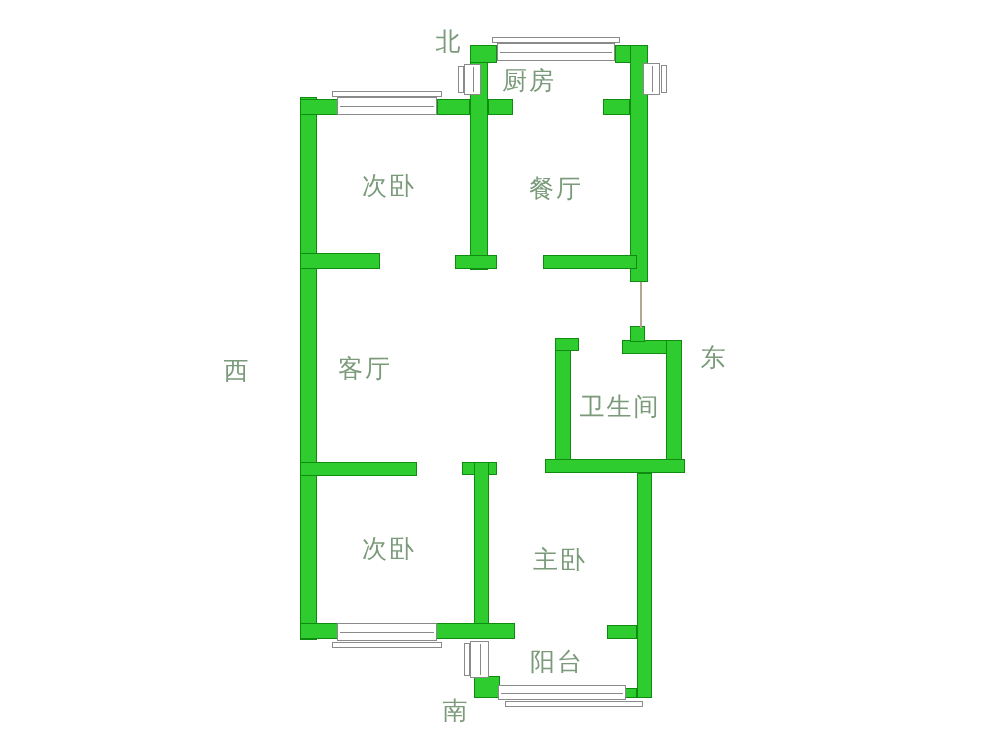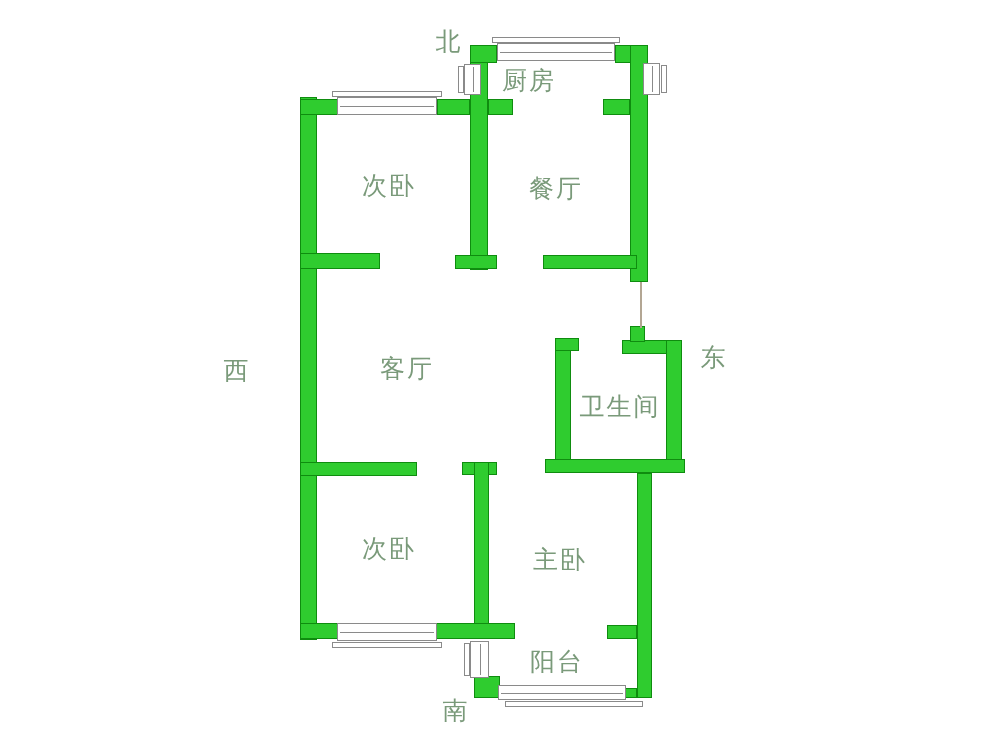--- a/index.html
+++ b/index.html
@@ -92,19 +92,19 @@
   <div class="sill" style="left:505px;top:701px;width:138px;height:6px;"></div>
 
   <div class="lbl" style="left:449px;top:41px;">北</div>
   <div class="lbl" style="left:456px;top:710px;">南</div>
   <div class="lbl" style="left:237px;top:370px;">西</div>
   <div class="lbl" style="left:714px;top:357px;">东</div>
 
   <div class="lbl" style="left:529px;top:80px;">厨房</div>
   <div class="lbl" style="left:556px;top:188px;">餐厅</div>
   <div class="lbl" style="left:389px;top:185px;">次卧</div>
-  <div class="lbl" style="left:407px;top:368px;">客厅</div>
+  <div class="lbl" style="left:365px;top:368px;">客厅</div>
   <div class="lbl" style="left:620px;top:406px;">卫生间</div>
   <div class="lbl" style="left:389px;top:548px;">次卧</div>
   <div class="lbl" style="left:560px;top:559px;">主卧</div>
   <div class="lbl" style="left:557px;top:661px;">阳台</div>
 
 </div>
 
 </body></html>

